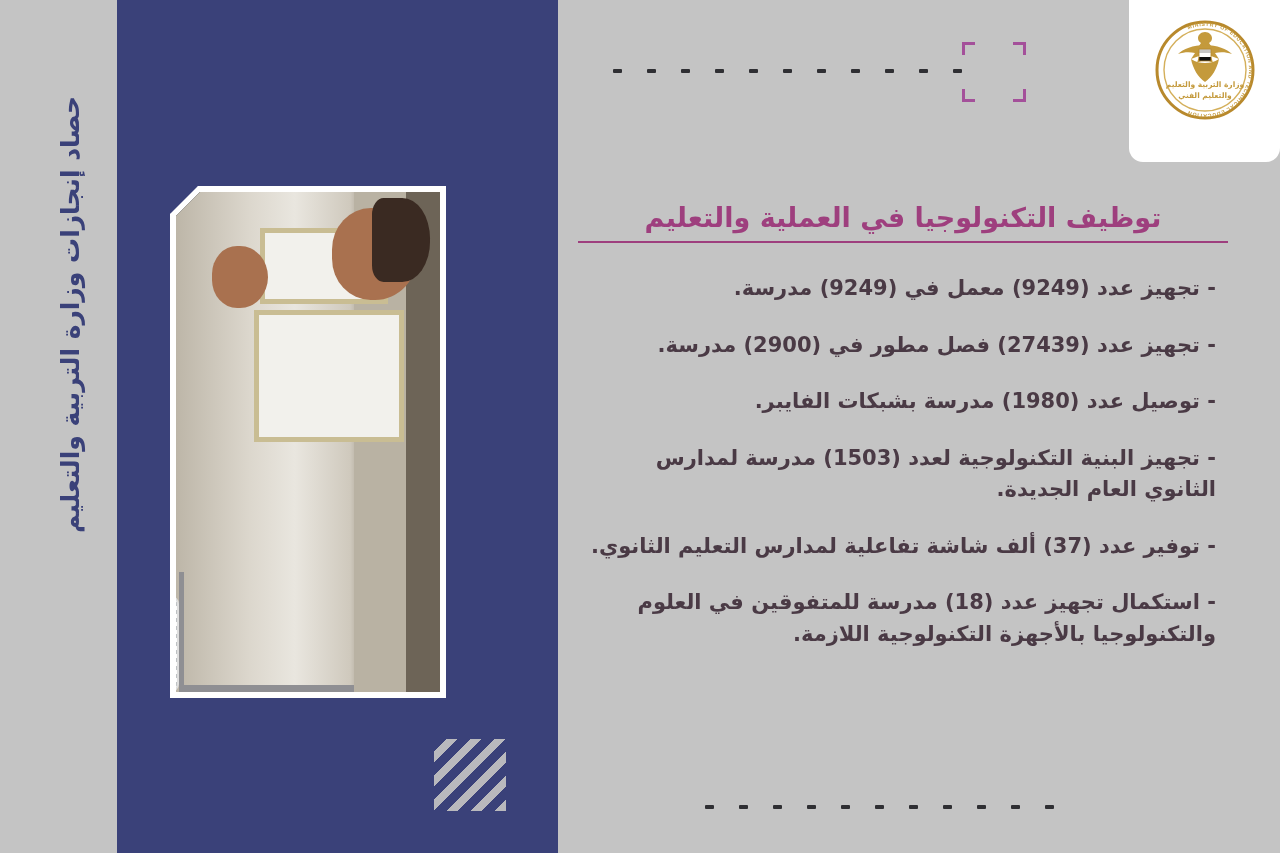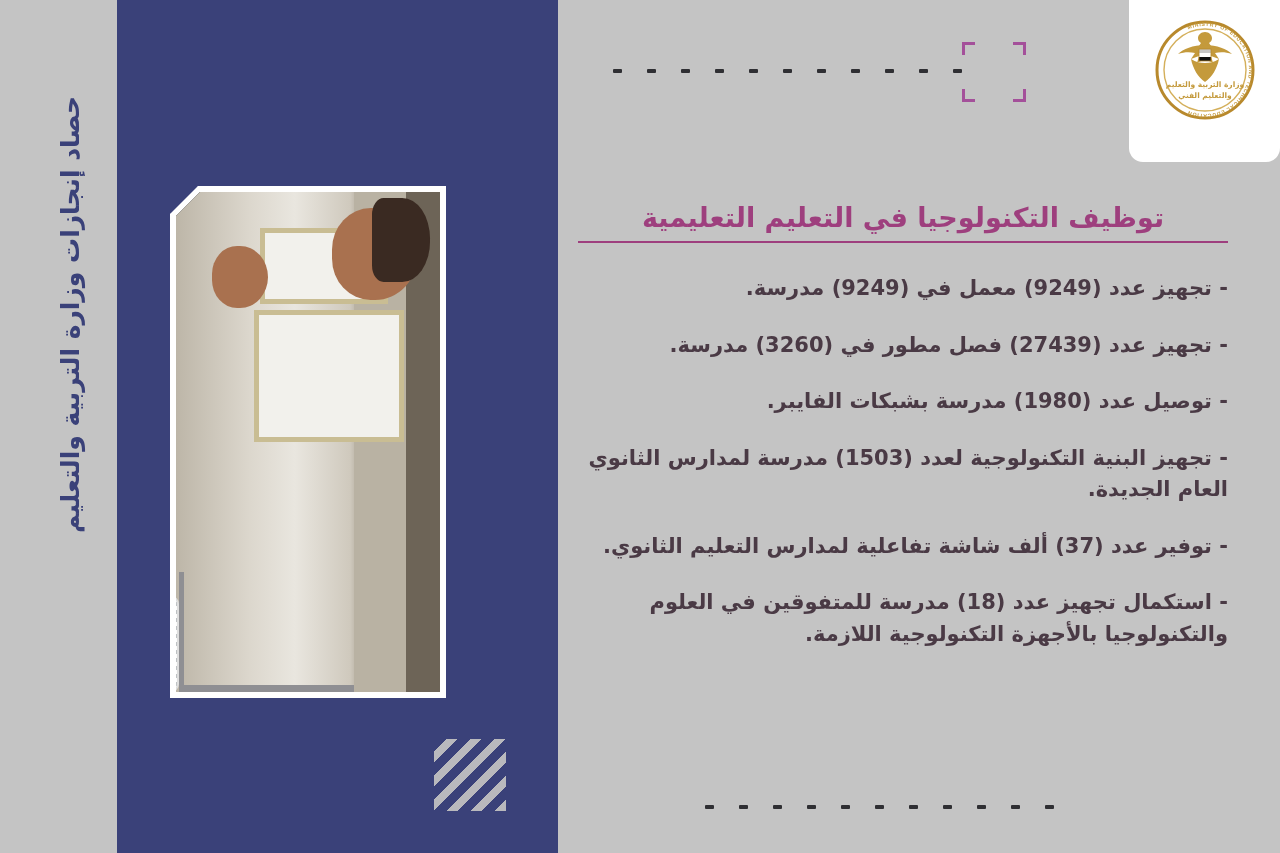--- a/index.html
+++ b/index.html
@@ -189,21 +189,21 @@
     padding-bottom: 5px;
     border-bottom: 2px solid #9e3f7e;
     margin: 0 0 30px 0;
     line-height: 1.35;
   }
   .bullet {
     color: #4a3a45;
     font-size: 21px;
     font-weight: bold;
     line-height: 1.5;
-    margin: 0 0 25px 0;
+    margin: 0 12px 25px 0;
     text-align: right;
   }
 </style>
 </head>
 <body>
 
 <div id="slide">
 
   <div id="navy-panel"></div>
 
@@ -295,23 +295,23 @@
       <text x="55" y="72" text-anchor="middle" font-family="'DejaVu Sans', sans-serif" font-size="7.5" fill="#c49a3c" font-weight="bold">وزارة التربية والتعليم</text>
       <text x="55" y="83" text-anchor="middle" font-family="'DejaVu Sans', sans-serif" font-size="7.5" fill="#c49a3c" font-weight="bold">والتعليم الفني</text>
 
       <text font-family="'Liberation Sans', sans-serif" font-size="5.2" fill="#c49a3c" font-weight="bold" letter-spacing="0.7">
         <textPath href="#arcOuter" startOffset="50%" text-anchor="middle">MINISTRY OF EDUCATION AND TECHNICAL EDUCATION</textPath>
       </text>
     </svg>
   </div>
 
   <div id="content">
-    <h1 id="main-title">توظيف التكنولوجيا في التعليم التعليمية</h1>
+    <h1 id="main-title">توظيف التكنولوجيا في العملية والتعليم</h1>
 
     <p class="bullet">- تجهيز عدد (9249) معمل في (9249) مدرسة.</p>
-    <p class="bullet">- تجهيز عدد (27439) فصل مطور في (3260) مدرسة.</p>
+    <p class="bullet">- تجهيز عدد (27439) فصل مطور في (2900) مدرسة.</p>
     <p class="bullet">- توصيل عدد (1980) مدرسة بشبكات الفايبر.</p>
     <p class="bullet">- تجهيز البنية التكنولوجية لعدد (1503) مدرسة لمدارس الثانوي العام الجديدة.</p>
     <p class="bullet">- توفير عدد (37) ألف شاشة تفاعلية  لمدارس التعليم الثانوي.</p>
     <p class="bullet">- استكمال تجهيز عدد (18) مدرسة للمتفوقين في العلوم والتكنولوجيا بالأجهزة التكنولوجية اللازمة.</p>
   </div>
 
 </div>
 
 </body></html>

